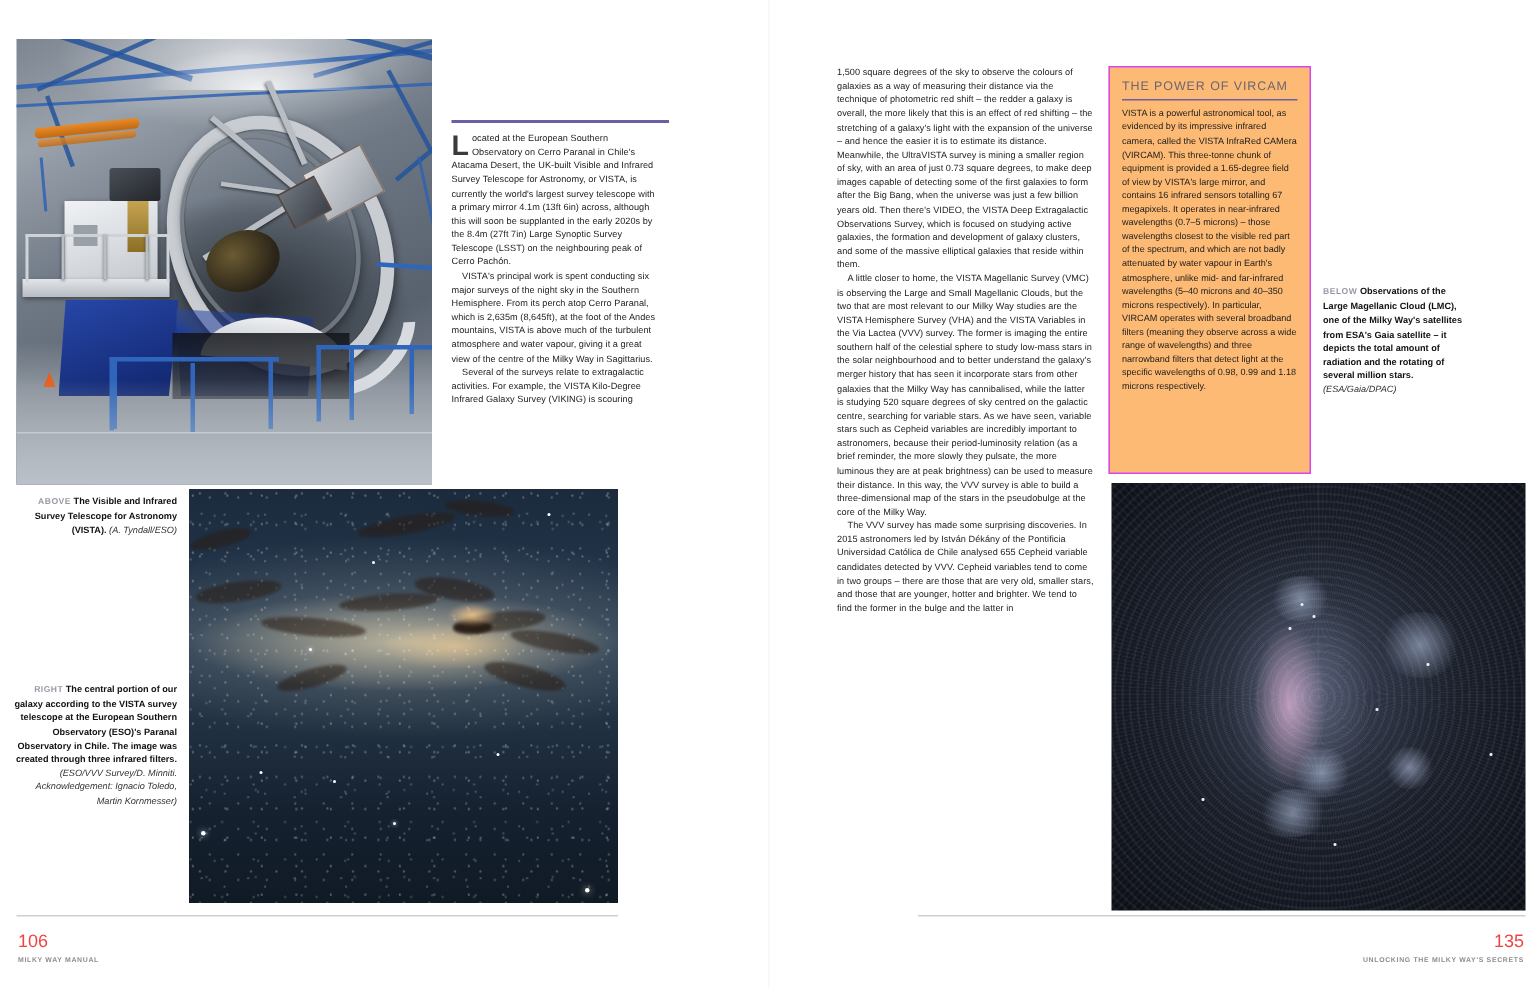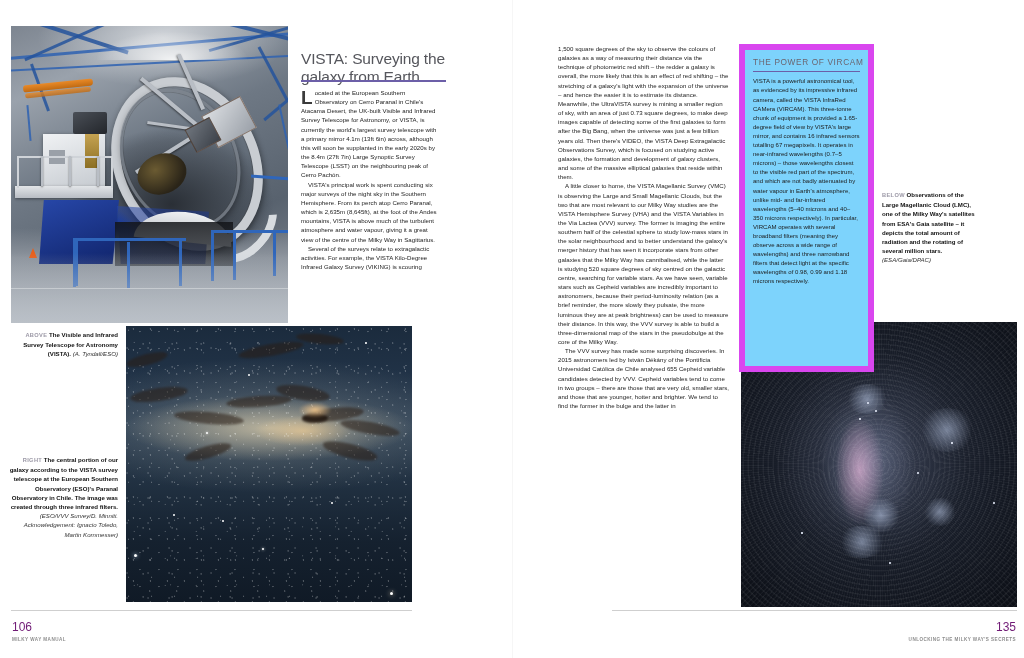--- a/index.html
+++ b/index.html
@@ -186,23 +186,23 @@
     line-height: 17px;
     font-weight: 700;
     color: #3b3b3b;
     margin: 1px 2px 0 0;
     font-family: "Liberation Sans", sans-serif;
   }
 
   
   #vircam-box {
     position: absolute;
-    left: 739px; top: 44px; width: 135px; height: 328px;
-    background: #7dd3fc;
-    border: 6px solid #d946ef;
+    left: 739px; top: 44px; width: 135px; height: 272px;
+    background: #fdba74;
+    border: 1px solid #d946ef;
     box-sizing: border-box;
     padding: 7px 8px 8px 8px;
   }
   #vircam-title {
     font-size: 8.3px;
     letter-spacing: .075em;
     color: #6b6570;
     font-weight: 400;
     margin: 0 0 4px 0;
     white-space: nowrap;
@@ -244,21 +244,21 @@
   
   .folio-rule {
     position: absolute; height: 1px; background: #cfcfcf;
   }
   #folio-rule-l { left: 11px;  top: 610px; width: 401px; }
   #folio-rule-r { left: 612px; top: 610px; width: 405px; }
 
   .folio-num {
     position: absolute;
     font-size: 12px;
-    color: #701a75;
+    color: #ef4444;
     font-weight: 400;
   }
   .folio-txt {
     position: absolute;
     font-size: 4.6px;
     letter-spacing: .1em;
     color: #8d8d8d;
     font-weight: 700;
   }
   #folio-num-l { left: 12px;  top: 620px; }
@@ -379,21 +379,20 @@
     <div class="star" style="left:126px; top:80px;  width:2.2px; height:2.2px;"></div>
     <div class="star" style="left:134px; top:88px;  width:1.8px; height:1.8px;"></div>
     <div class="star" style="left:118px; top:96px;  width:1.6px; height:1.6px;"></div>
     <div class="star" style="left:176px; top:150px; width:1.8px; height:1.8px;"></div>
     <div class="star" style="left:210px; top:120px; width:1.6px; height:1.6px;"></div>
     <div class="star" style="left:252px; top:180px; width:1.8px; height:1.8px;"></div>
     <div class="star" style="left:60px;  top:210px; width:1.6px; height:1.6px;"></div>
     <div class="star" style="left:148px; top:240px; width:1.8px; height:1.8px;"></div>
   </div>
 
-  <h1 id="headline">VISTA: Surveying the galaxy from Earth</h1>
   <div id="headline-rule"></div>
 
   <div class="col" id="col-1">
     <p>
       <span id="dropcap">L</span><span>ocated at the European Southern Observatory on Cerro Paranal in Chile's Atacama Desert, the UK-built Visible and Infrared Survey Telescope for Astronomy, or VISTA, is currently the world's largest survey telescope with a primary mirror 4.1m (13ft 6in) across, although this will soon be supplanted in the early 2020s by the 8.4m (27ft 7in) Large Synoptic Survey Telescope (LSST) on the neighbouring peak of Cerro Pachón.</span>
     </p>
     <p>VISTA's principal work is spent conducting six major surveys of the night sky in the Southern Hemisphere. From its perch atop Cerro Paranal, which is 2,635m (8,645ft), at the foot of the Andes mountains, VISTA is above much of the turbulent atmosphere and water vapour, giving it a great view of the centre of the Milky Way in Sagittarius.</p>
     <p>Several of the surveys relate to extragalactic activities. For example, the VISTA Kilo-Degree Infrared Galaxy Survey (VIKING) is scouring</p>
   </div>
 

